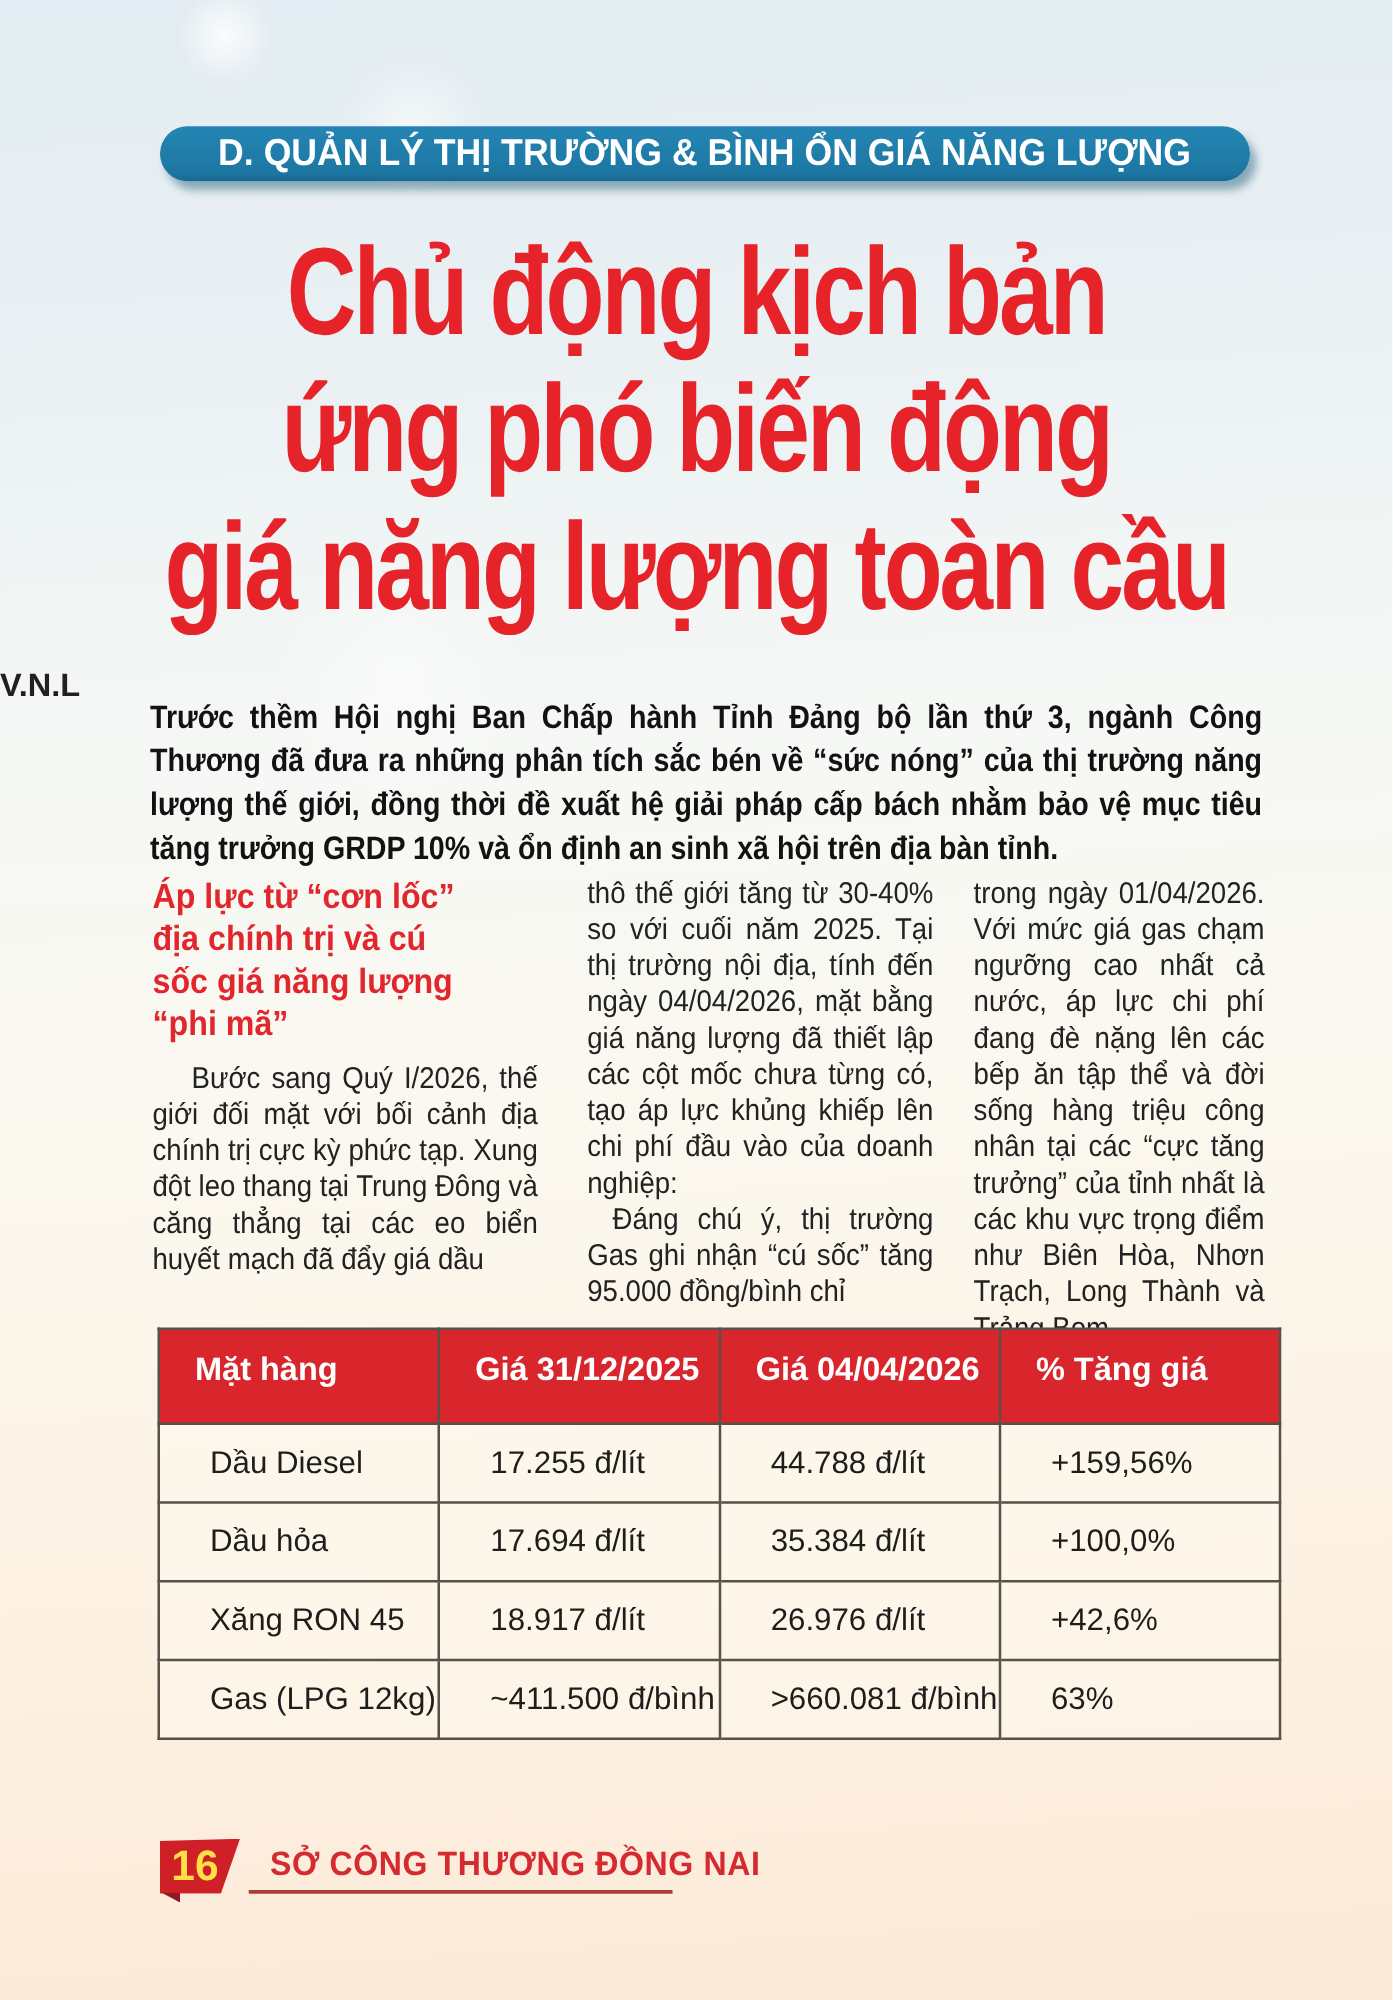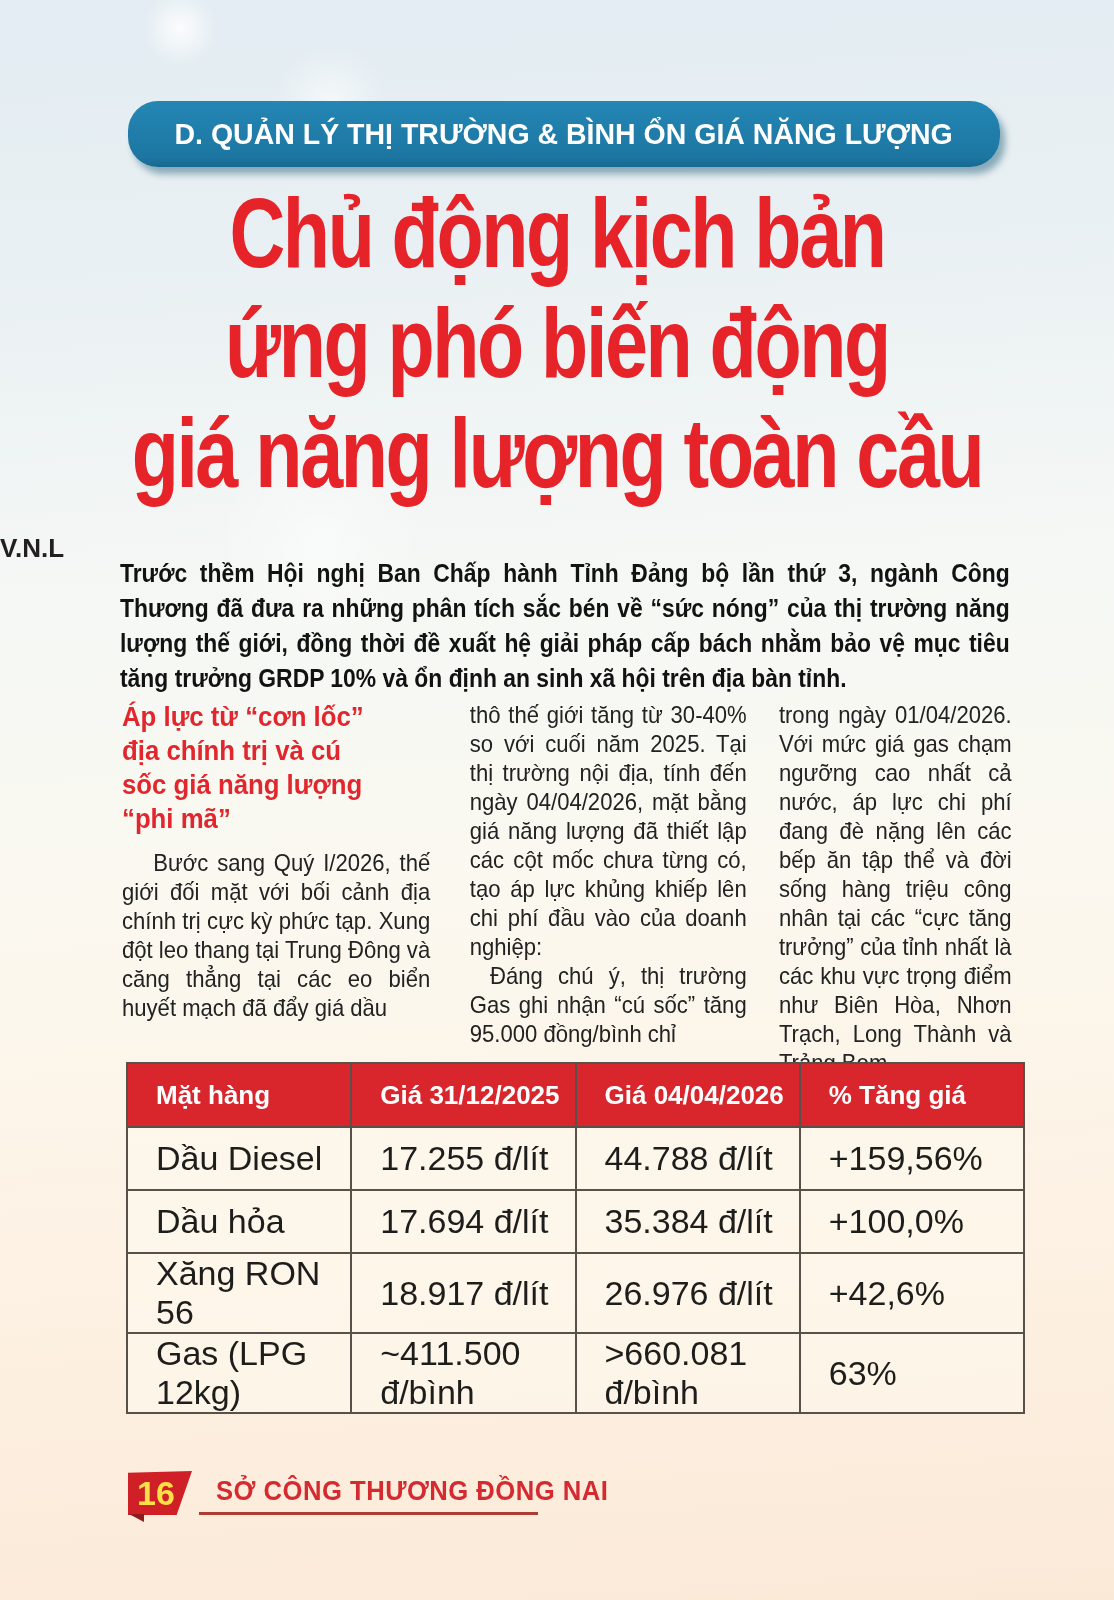--- a/index.html
+++ b/index.html
@@ -8,21 +8,21 @@
     position:relative;width:1114px;height:1600px;overflow:hidden;
     font-family:"Liberation Sans","DejaVu Sans",sans-serif;color:#1c1c1c;
     background:
       radial-gradient(circle 55px at 180px 28px, rgba(255,255,255,0.85), rgba(255,255,255,0) 70%),
       radial-gradient(circle 80px at 330px 100px, rgba(255,255,255,0.55), rgba(255,255,255,0) 70%),
       radial-gradient(circle 140px at 320px 540px, rgba(255,255,255,0.5), rgba(255,255,255,0) 75%),
       linear-gradient(177deg,#e2ecf2 0%,#e9f0f3 16%,#f6f8f5 38%,#fbf8ef 56%,#fdf2e4 76%,#fbe9d8 100%);
   }
   
   .banner{
-    position:absolute;left:128px;top:101px;width:872px;height:66px;
+    position:absolute;left:128px;top:101px;width:872px;height:44px;
     background:linear-gradient(180deg,#2486b4 0%,#1d76a2 85%,#17688f 100%);
     border-radius:30px;display:flex;align-items:center;justify-content:center;
     box-shadow:5px 7px 7px rgba(21,84,114,0.45);
   }
   .banner-label{color:#ffffff;font-weight:bold;font-size:30px;white-space:nowrap;transform:scaleX(0.95);}
   
   .title{
     position:absolute;top:178px;left:0;width:1114px;margin:0;text-align:center;
     color:#e7232a;font-weight:bold;font-size:99px;line-height:110px;letter-spacing:-3px;
     transform:scaleX(0.78);
@@ -41,24 +41,24 @@
   .col-3{width:253px;}
   .col-heading{margin:0 0 12px 0;color:#e2262d;font-size:28px;line-height:34px;font-weight:bold;}
   .col-heading span{display:block;}
   .body-par{margin:0;font-size:24px;line-height:29px;text-align:justify;color:#222222;}
   .indent1{text-indent:34px;}
   .indent2{text-indent:22px;}
   
   .price-table{position:absolute;left:126px;top:1062px;width:899px;border-collapse:collapse;table-layout:fixed;}
   .price-table th{
     background:#d8262c;color:#ffffff;font-size:26px;font-weight:bold;text-align:left;
-    padding:0 0 0 28px;height:62px;border:2px solid #57514a;
+    padding:0 0 12px 28px;height:62px;border:2px solid #57514a;
   }
   .price-table td{
-    font-size:34px;color:#1d1d1b;text-align:left;padding:0 0 0 28px;height:61px;
+    font-size:25px;color:#1d1d1b;text-align:left;padding:0 0 0 40px;height:61px;
     border:2px solid #57514a;background:rgba(253,249,239,0.55);
   }
   
   .footer{position:absolute;left:128px;top:1468px;width:560px;height:70px;}
   .page-badge{
     position:absolute;left:0;top:3px;width:64px;height:44px;background:#cf2027;
     clip-path:polygon(0% 4%,100% 0%,76% 100%,0% 100%);
     display:flex;align-items:center;justify-content:flex-start;
   }
   .page-badge span{color:#fde047;font-weight:bold;font-size:34px;padding-left:9px;}
@@ -123,21 +123,21 @@
         <td>44.788 đ/lít</td>
         <td>+159,56%</td>
       </tr>
       <tr>
         <td>Dầu hỏa</td>
         <td>17.694 đ/lít</td>
         <td>35.384 đ/lít</td>
         <td>+100,0%</td>
       </tr>
       <tr>
-        <td>Xăng RON 56</td>
+        <td>Xăng RON 45</td>
         <td>18.917 đ/lít</td>
         <td>26.976 đ/lít</td>
         <td>+42,6%</td>
       </tr>
       <tr>
         <td>Gas (LPG 12kg)</td>
         <td>~411.500 đ/bình</td>
         <td>&gt;660.081 đ/bình</td>
         <td>63%</td>
       </tr>

